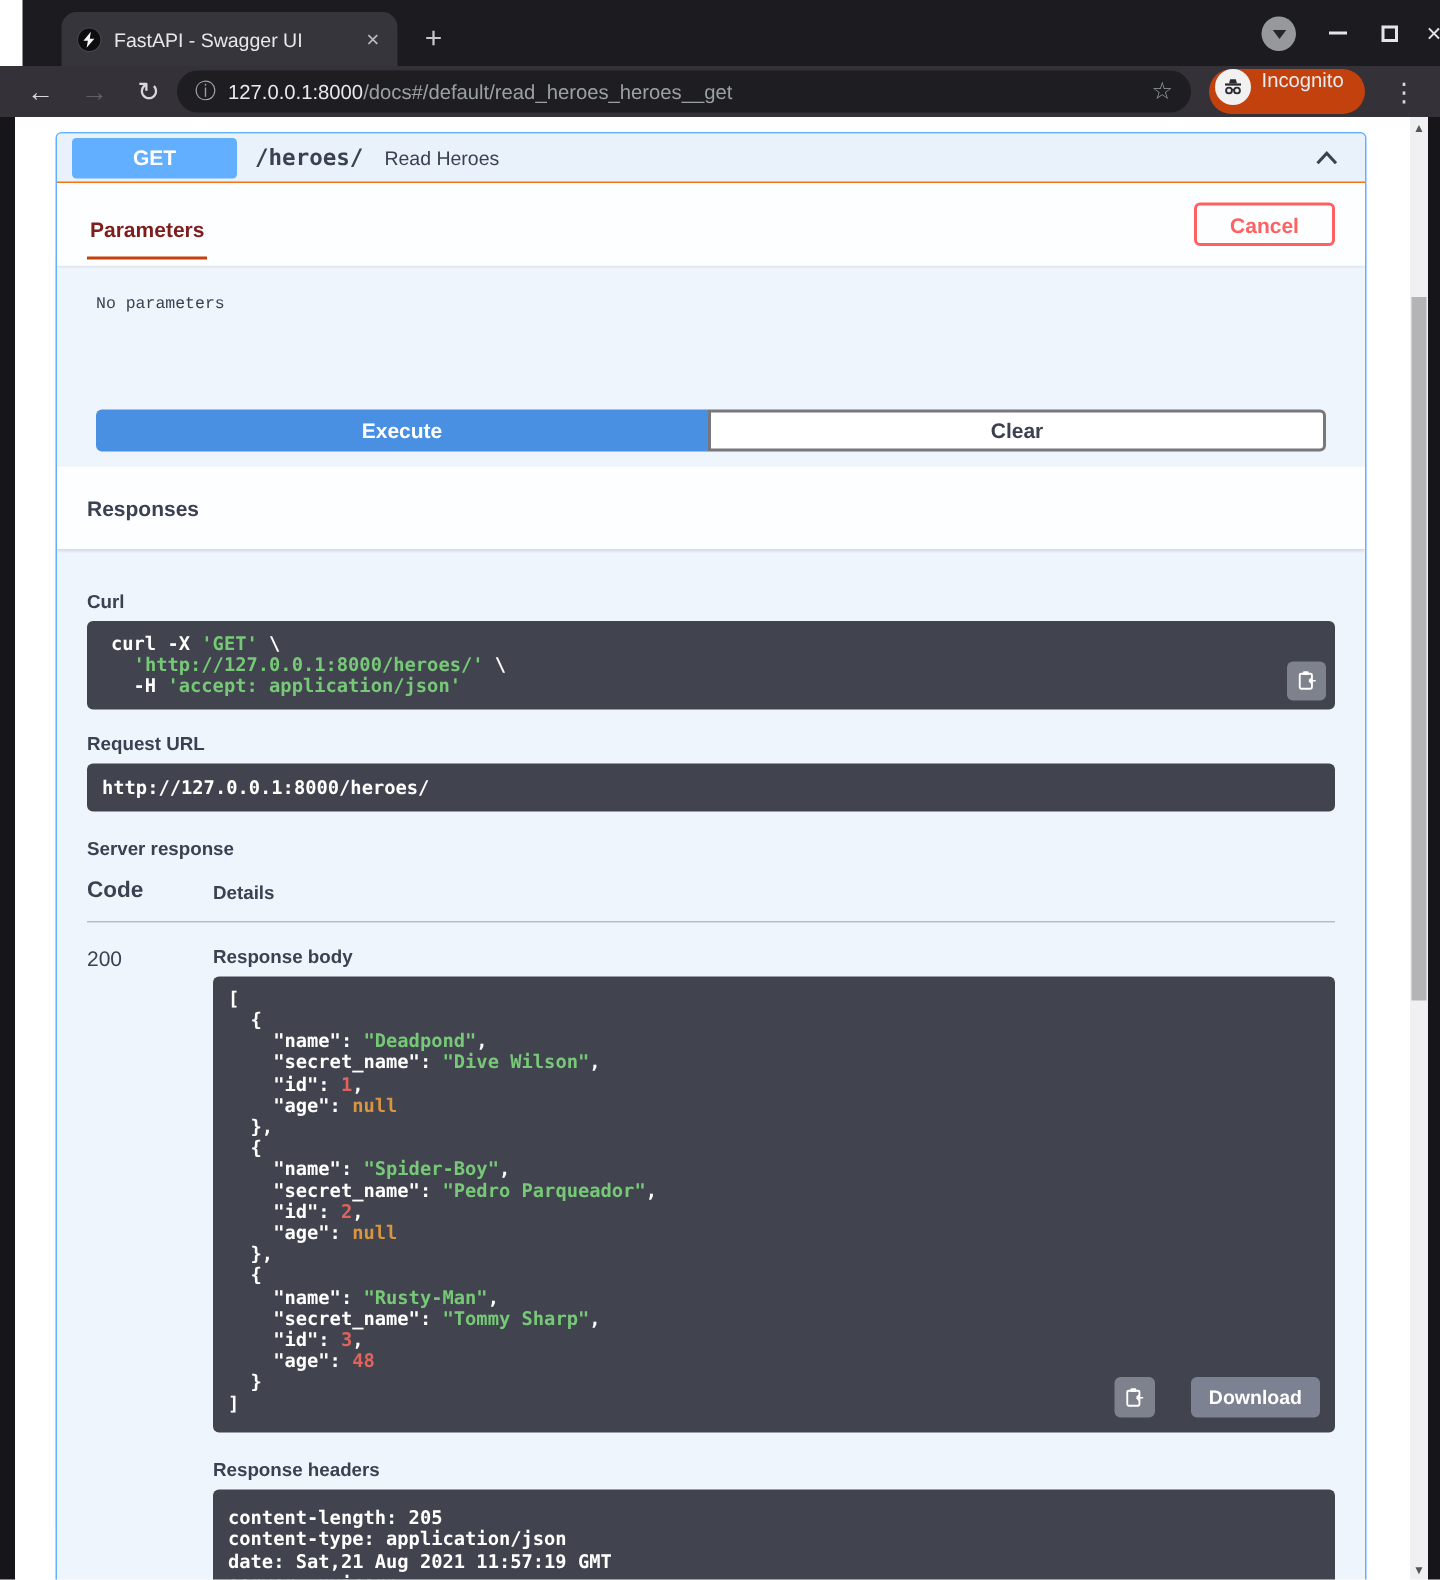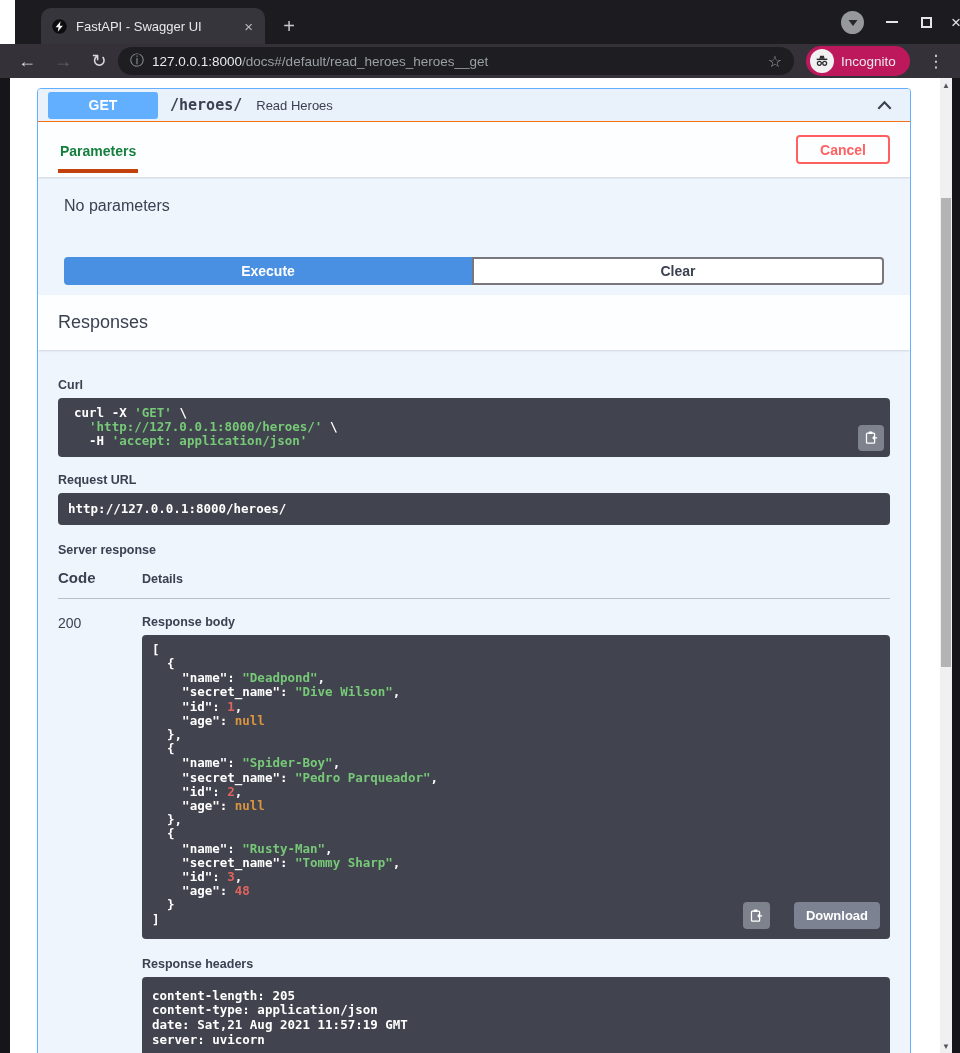--- a/index.html
+++ b/index.html
@@ -27,22 +27,22 @@
   .nav-ico { position:absolute; top:0; height:34px; width:30px; display:flex; align-items:center;
     justify-content:center; font-size:18px; color:#d6d8dc; }
   .nav-ico.dim { color:#5e6066; }
   .url-pill { position:absolute; left:118px; top:3px; width:676px; height:28px; background:#1e1d22;
     border-radius:14px; display:flex; align-items:center; padding:0 12px; gap:8px; }
   .url-info { color:#9aa0a6; font-size:14px; }
   .url-text { flex:1; font-size:13.5px; white-space:nowrap; overflow:hidden; }
   .url-host { color:#e8eaed; }
   .url-rest { color:#9aa0a6; }
   .url-star { color:#9aa0a6; font-size:16px; }
-  .incog-chip { position:absolute; left:806px; top:2px; width:104px; height:30px; background:#be185d;
-    border-radius:15px; display:flex; align-items:center; padding:0 4px; gap:7px; }
+  .incog-chip { position:absolute; left:806px; top:2px; width:104px; height:30px; background:#c2410c;
+    border-radius:15px; display:flex; padding:0 4px; gap:7px; }
   .incog-circ { width:24px; height:24px; border-radius:50%; background:#f1f1f2;
     display:flex; align-items:center; justify-content:center; }
   .incog-label { color:#e8eaed; font-size:13.5px; }
   .menu-dots { position:absolute; left:922px; top:3px; width:28px; height:28px; color:#d6d8dc;
     font-size:17px; display:flex; align-items:center; justify-content:center; }
 
   
   .page { position:absolute; left:10px; top:78px; width:930px; height:975px; background:#fff; overflow:hidden; }
   .edge-l { position:absolute; left:0; top:78px; width:10px; height:975px; background:#161519; }
   .edge-r { position:absolute; left:952px; top:78px; width:8px; height:975px; background:#161519; }
@@ -60,27 +60,27 @@
   .method-btn { width:110px; height:27px; background:#61affe; border:none; border-radius:3px;
     color:#fff; font-weight:bold; font-size:14px; font-family:"Liberation Sans",sans-serif; }
   .op-path { margin-left:12px; font-family:"DejaVu Sans Mono",monospace; font-weight:bold;
     font-size:15px; color:#3b4151; }
   .op-summary { margin-left:14px; font-size:13px; color:#3b4151; }
   .collapse { margin-left:auto; margin-right:6px; display:flex; align-items:center; }
 
   .section-header { height:55px; background:rgba(255,255,255,.85); display:flex; align-items:center;
     padding:0 20px; box-shadow:0 1px 2px rgba(0,0,0,.12); position:relative; }
   .param-tab { height:46px; display:flex; align-items:flex-end; padding:0 2px 10px;
-    border-bottom:4px solid #c2410c; font-weight:bold; font-size:14px; color:#15803d; }
-  .sec-title { font-weight:normal; font-size:18px; color:#3b4151; }
+    border-bottom:2px solid #c2410c; font-weight:bold; font-size:14px; color:#7f1d1d; }
+  .sec-title { font-weight:bold; font-size:14px; color:#3b4151; }
   .cancel-btn { margin-left:auto; width:94px; height:29px; background:transparent; border:2px solid #ff6060;
     border-radius:4px; color:#ff6060; font-weight:bold; font-size:14px; font-family:"Liberation Sans",sans-serif; }
 
   .params-body { padding:20px 26px 0; }
-  .no-params { font-size:16px; color:#3b4151; margin-bottom:42px; }
+  .no-params { font-size:11px; color:#3b4151; margin-bottom:64px;font-family:Liberation Mono, monospace; }
   .exec-row { display:flex; margin:0 0 10px; }
   .execute-btn { flex:1; height:28px; background:#4990e2; border:none; border-radius:4px 0 0 4px;
     color:#fff; font-weight:bold; font-size:14px; font-family:"Liberation Sans",sans-serif; }
   .clear-btn { flex:1; height:28px; background:#fff; border:2px solid #77777c; border-radius:0 4px 4px 0;
     color:#3b4151; font-weight:bold; font-size:14px; font-family:"Liberation Sans",sans-serif; }
 
   .responses-body { padding:28px 20px 20px; }
   .block-label { font-size:12.5px; font-weight:bold; color:#3b4151; margin-bottom:6px; }
   .code-block { background:#41444e; border-radius:4px; padding:8px 10px; position:relative;
     font-family:"DejaVu Sans Mono",monospace; font-size:12.5px; font-weight:600;

